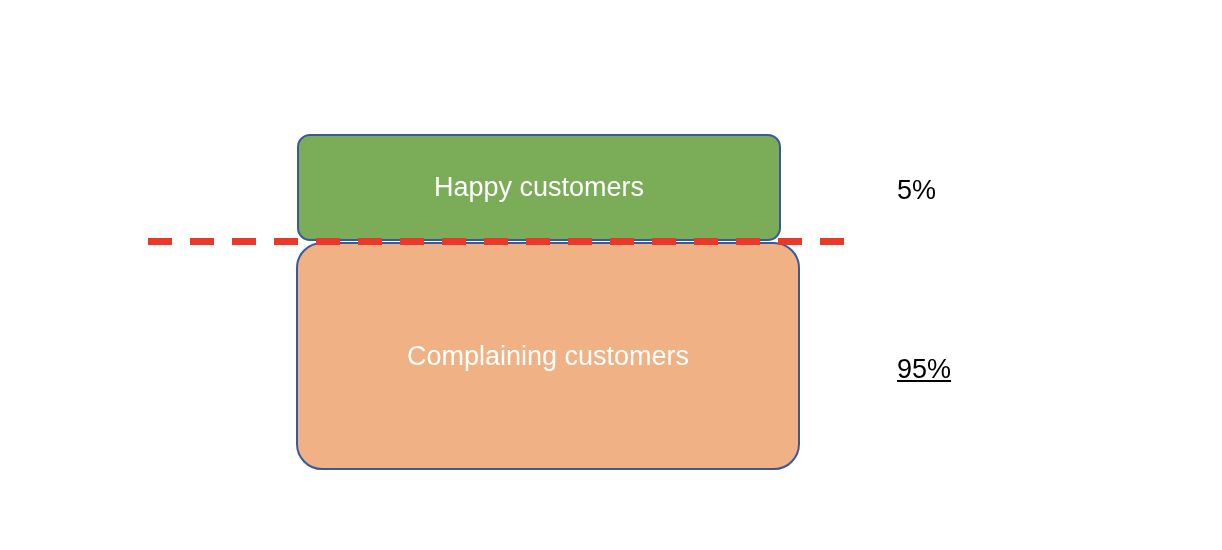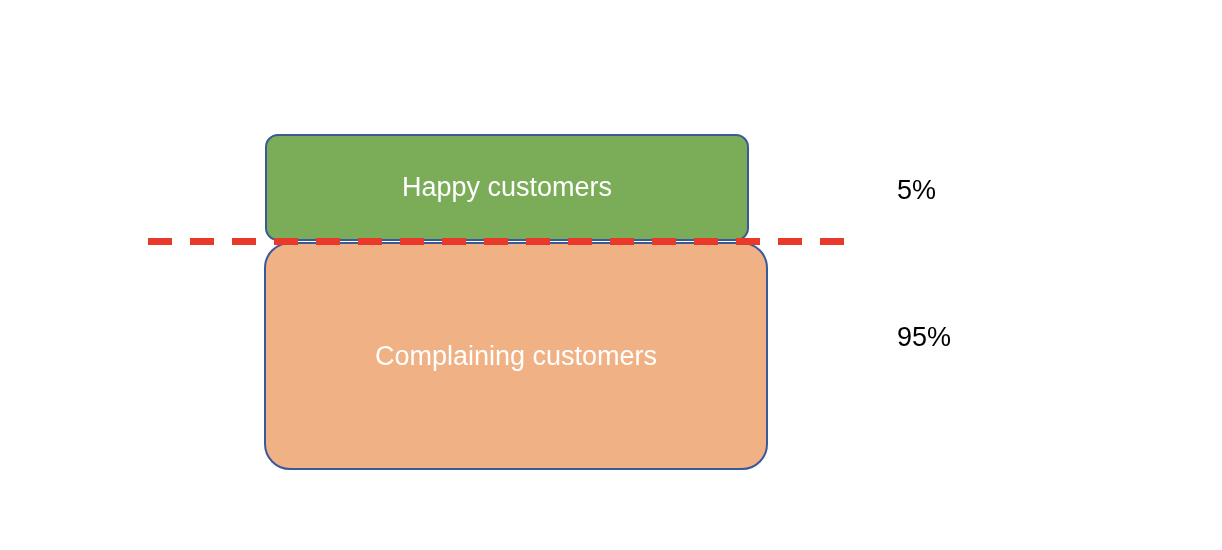--- a/index.html
+++ b/index.html
@@ -19,20 +19,21 @@
     position: absolute;
     box-sizing: border-box;
     display: flex;
     align-items: center;
     justify-content: center;
     border: 2px solid #3a5998;
     color: #ffffff;
     font-size: 27px;
     line-height: 1;
     text-align: center;
+    margin-left: 32px;
   }
   .box-happy {
     left: 265px;
     top: 134px;
     width: 484px;
     height: 107px;
     background: #7bac58;
     border-radius: 13px;
   }
   .box-complaining {
@@ -61,21 +62,21 @@
   .side-label {
     position: absolute;
     left: 897px;
     color: #000000;
     font-size: 27px;
     line-height: 1;
     white-space: nowrap;
   }
   .label-happy-pct   { top: 177px; }
   .label-threshold   { top: 229px; }
-  .label-compl-pct   { top: 324px; }
+  .label-compl-pct   { top: 356px; text-decoration: underline; }
 </style>
 </head>
 <body>
 
 <div class="canvas">
 
   <div class="box box-happy">
     <span>Happy customers</span>
   </div>
 

